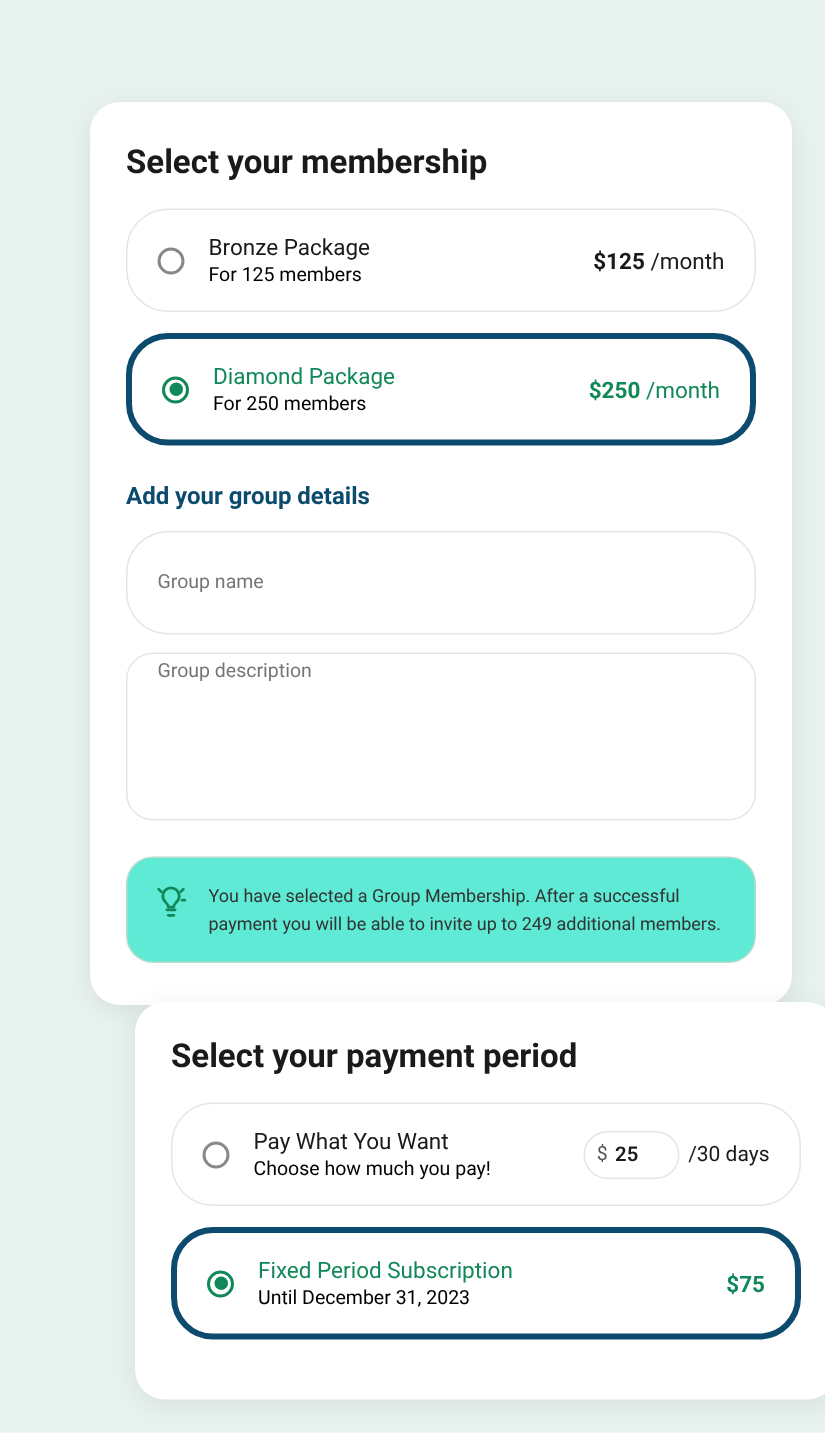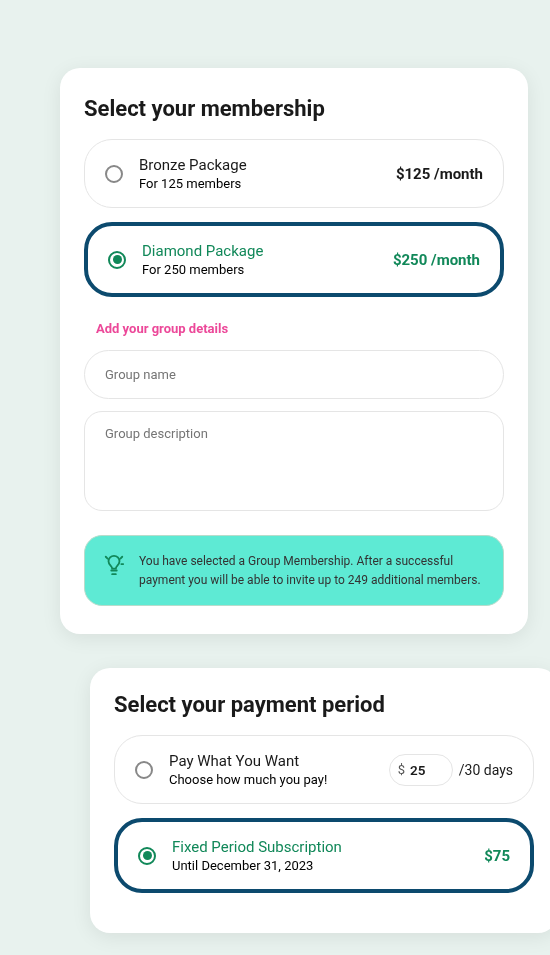--- a/index.html
+++ b/index.html
@@ -36,26 +36,25 @@
       width: 468px;
       padding: 24px 24px 28px 24px;
     }
     .section-title {
       font-size: 22px;
       font-weight: 700;
       color: #1a1a1a;
       margin-bottom: 18px;
     }
     .sub-title {
-      font-size: 13px;
-      font-weight: 700;
-      color: #ec4899;
+      font-size: 16px;
+      font-weight: 700;
+      color: #0c4a6e;
       margin-top: 24px;
       margin-bottom: 14px;
-      margin-left: 12px;
     }
     .option {
       border: 1.5px solid #e5e5e5;
       border-radius: 28px;
       padding: 16px 20px;
       display: flex;
       align-items: center;
       gap: 16px;
       margin-bottom: 14px;
       cursor: pointer;
@@ -102,41 +101,41 @@
     .option-price {
       font-size: 15px;
       font-weight: 700;
       color: #1a1a1a;
       white-space: nowrap;
     }
     .option.selected .option-price {
       color: #118859;
     }
     .option-price .period {
-      font-weight: 700;
+      font-weight: 400;
     }
     .input-field {
       width: 100%;
       border: 1.5px solid #e5e5e5;
       border-radius: 28px;
-      padding: 16px 20px;
+      padding: 26px 20px;
       font-size: 13px;
       color: #888;
       margin-bottom: 12px;
       outline: none;
       font-family: inherit;
     }
     .textarea-field {
       width: 100%;
       border: 1.5px solid #e5e5e5;
       border-radius: 18px;
-      padding: 14px 20px;
+      padding: 4px 20px;
       font-size: 13px;
       color: #888;
-      height: 100px;
+      height: 112px;
       resize: none;
       outline: none;
       font-family: inherit;
       margin-bottom: 20px;
     }
     .info-box {
       background: #5eead4;
       border: 1.5px solid #b8dccb;
       border-radius: 18px;
       padding: 16px 18px;

